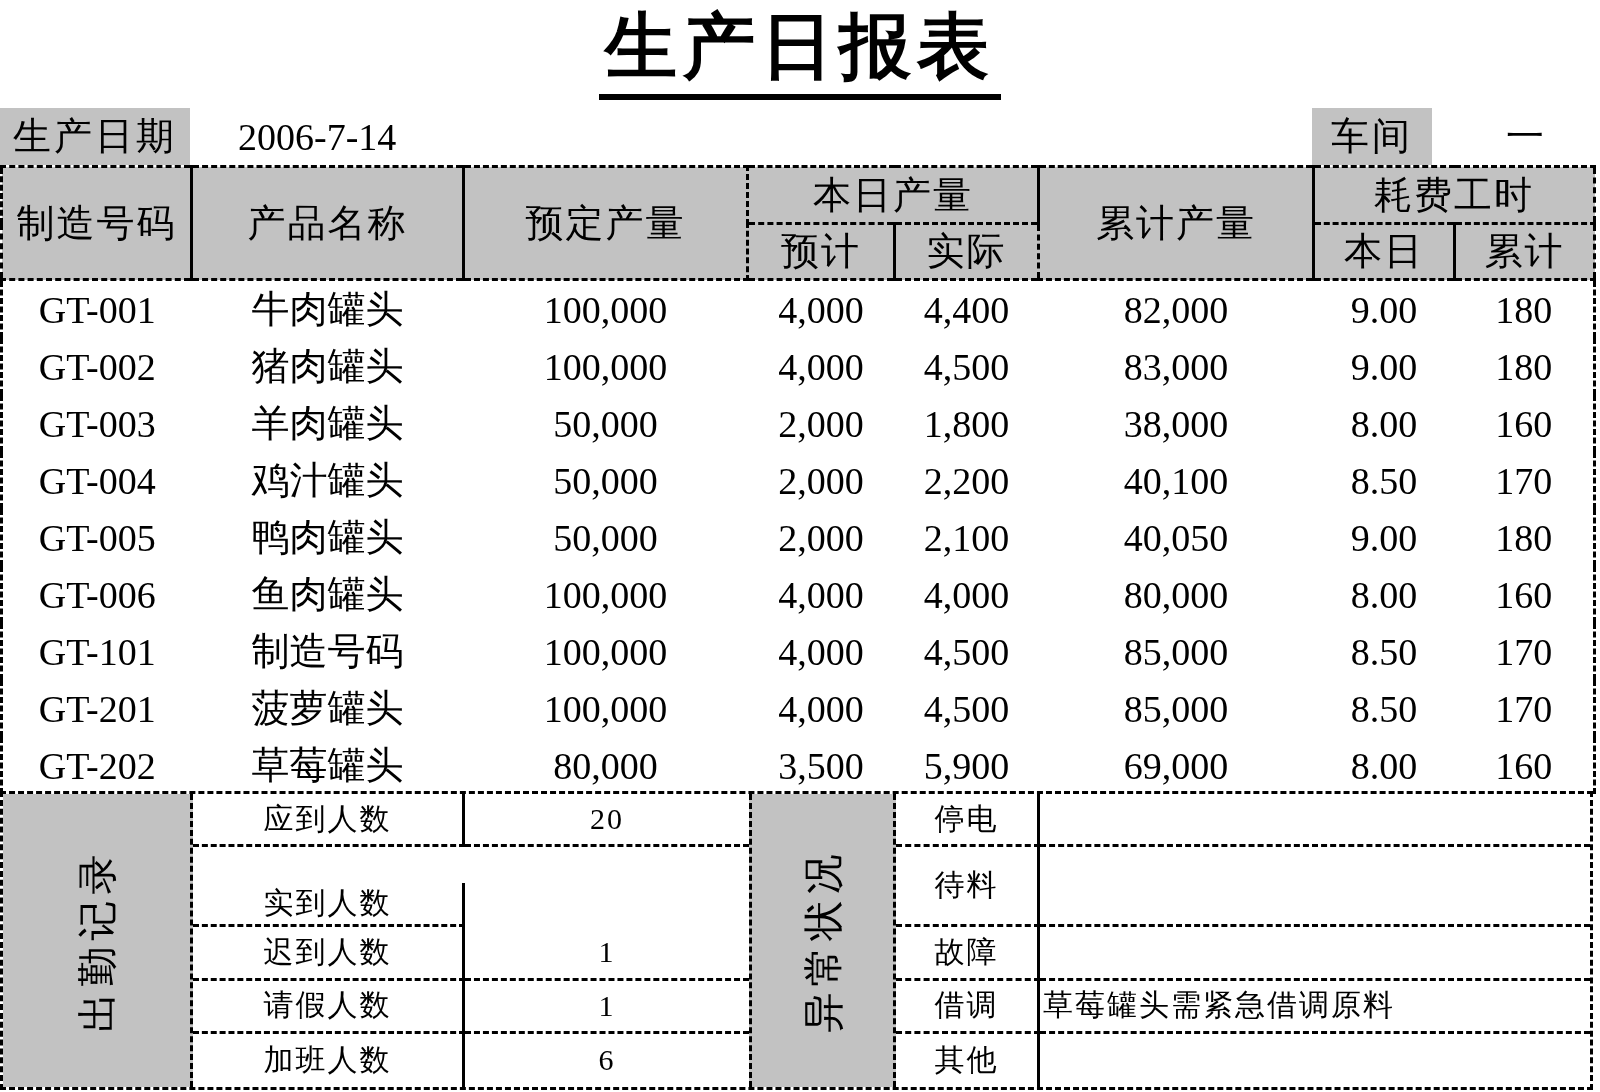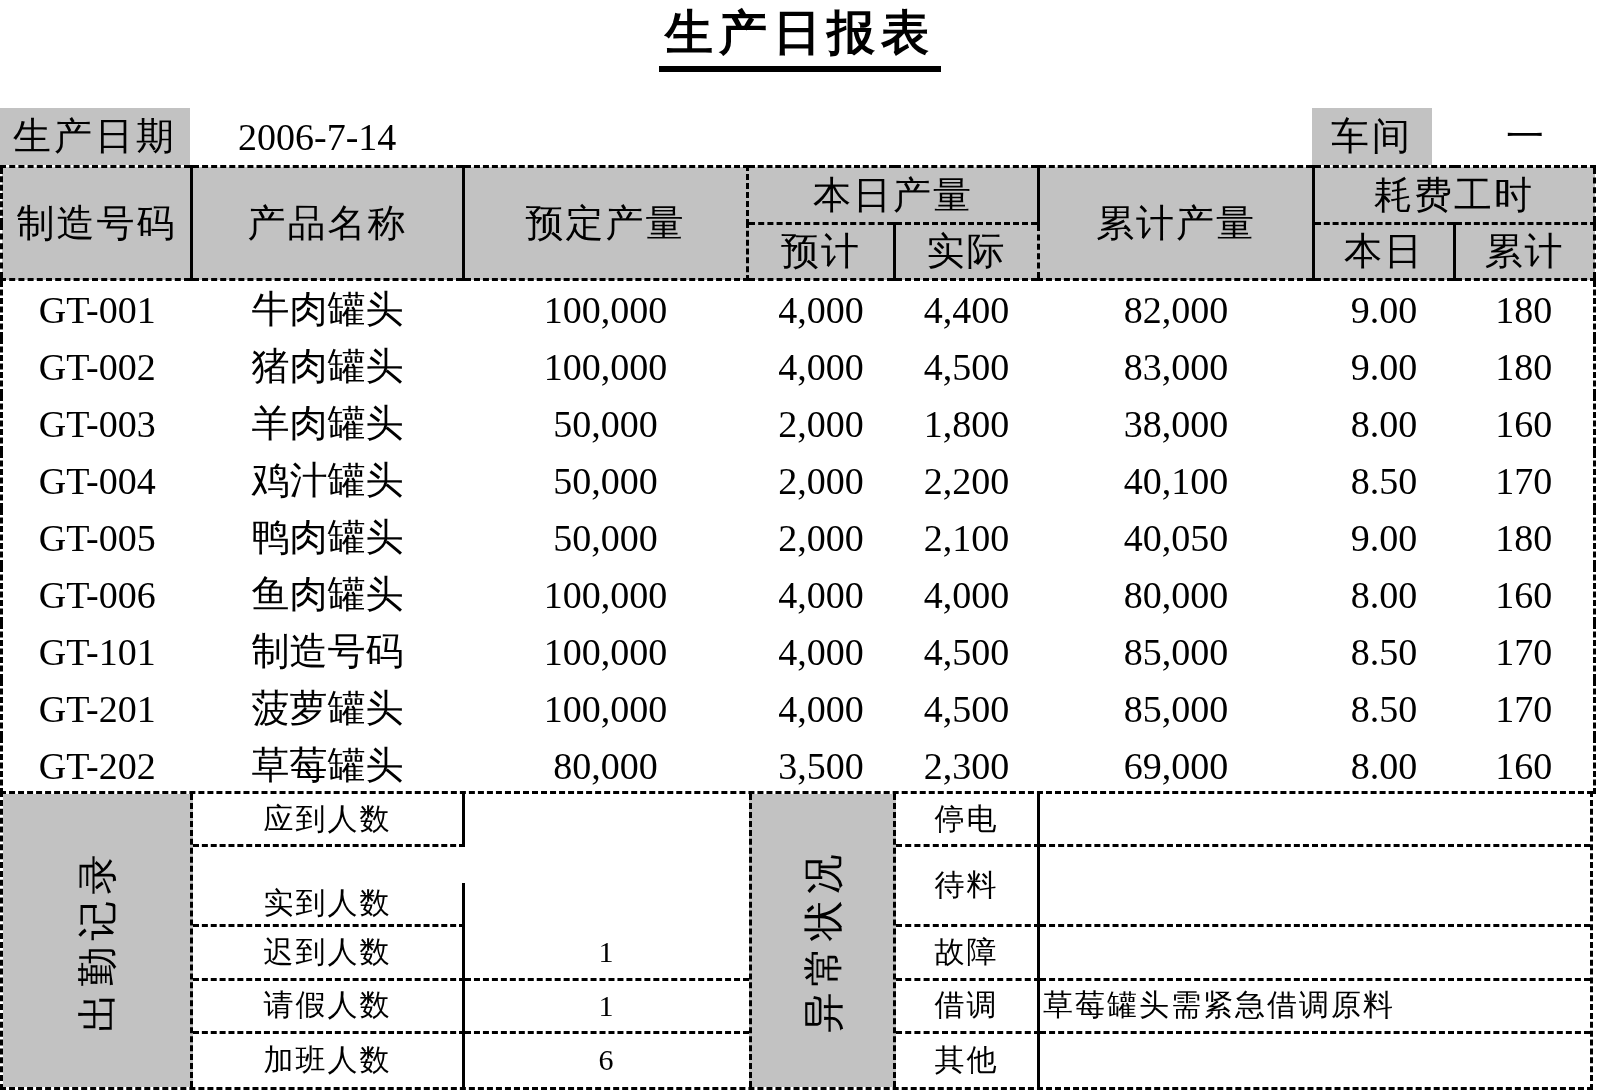--- a/index.html
+++ b/index.html
@@ -3,21 +3,21 @@
 <meta charset="utf-8">
 <style>
   html,body{margin:0;padding:0;background:#fff;}
   .page{
     position:relative;width:1600px;height:1092px;background:#fff;color:#000;
     font-family:"Liberation Serif","DejaVu Serif",serif;overflow:hidden;
   }
   
   .title-wrap{position:absolute;top:4px;left:0;width:100%;text-align:center;}
   .title{
-    display:inline-block;font-size:48px;font-weight:bold;letter-spacing:6px;
+    display:inline-block;font-size:72px;font-weight:bold;letter-spacing:6px;
     border-bottom:6px solid #000;padding:0 6px 4px 6px;line-height:1.2;
   }
   
   .meta{position:absolute;top:108px;left:0;width:1600px;height:57px;}
   .meta-cell{
     position:absolute;top:0;height:57px;background:#c2c2c2;
     display:flex;align-items:center;justify-content:center;
     font-size:38px;letter-spacing:3px;
   }
   .meta-date-value{
@@ -196,37 +196,38 @@
         <td>4,500</td>
         <td>85,000</td>
         <td>8.50</td>
         <td>170</td>
       </tr>
       <tr>
         <td>GT-202</td>
         <td>草莓罐头</td>
         <td>80,000</td>
         <td>3,500</td>
-        <td>2,300</td>
+        <td>5,900</td>
         <td>69,000</td>
         <td>8.00</td>
         <td>160</td>
       </tr>
     </tbody>
   </table>
 
   <div class="bottom">
     <div class="vbar c1">
       <span class="vtext">出勤记录</span>
     </div>
     <div class="vbar c4">
       <span class="vtext">异常状况</span>
     </div>
 
     <div class="bcell att-label" style="grid-row:1;">应到人数</div>
+    <div class="bcell att-value" style="grid-row:1;">20</div>
     <div class="bcell abn-label" style="grid-row:1;">停电</div>
     <div class="bcell abn-remark" style="grid-row:1;"></div>
 
     <div class="bcell att-label" style="grid-row:2;margin-top:36px;">实到人数</div>
     <div class="bcell abn-label" style="grid-row:2;">待料</div>
     <div class="bcell abn-remark" style="grid-row:2;"></div>
 
     <div class="bcell att-label" style="grid-row:3;">迟到人数</div>
     <div class="bcell att-value" style="grid-row:3;">1</div>
     <div class="bcell abn-label" style="grid-row:3;">故障</div>

